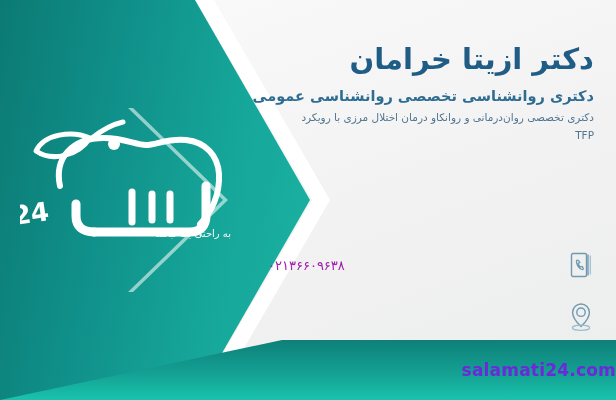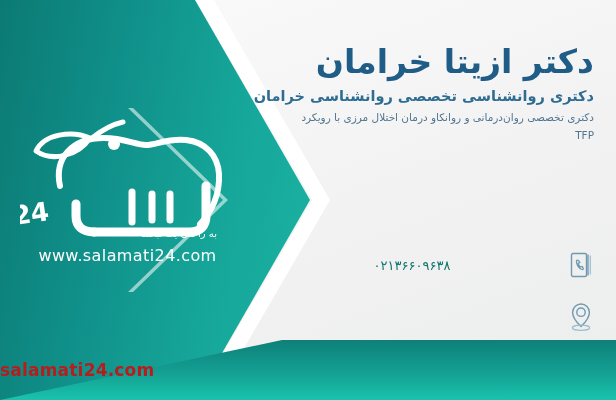--- a/index.html
+++ b/index.html
@@ -42,35 +42,35 @@
     );
   }
 
   
   .logo{
     position:absolute;left:20px;top:108px;width:215px;height:165px;
     color:#ffffff;
   }
   .logo svg{display:block;width:215px;height:140px;}
   .logo-tagline{
-    position:absolute;right:18px;bottom:34px;
+    position:absolute;right:4px;bottom:34px;
     font-size:10px;letter-spacing:1px;color:#ffffff;
     font-family:"DejaVu Sans",sans-serif;
     direction:rtl;
   }
   .logo-url{
     position:absolute;left:0;right:0;bottom:8px;text-align:center;
     font-size:16px;letter-spacing:.4px;color:#ffffff;
     font-family:"DejaVu Sans",sans-serif;direction:ltr;
   }
 
   
   .doc-name{
     position:absolute;right:22px;top:42px;
-    font-size:33px;font-weight:bold;color:#205d86;
+    font-size:29px;font-weight:bold;color:#205d86;
     direction:rtl;white-space:nowrap;letter-spacing:0;
   }
   .doc-spec{
     position:absolute;right:22px;top:88px;
     font-size:14.5px;font-weight:bold;color:#2e6c92;
     direction:rtl;white-space:nowrap;
   }
   .doc-desc{
     position:absolute;right:22px;top:108px;width:300px;
     font-size:10.5px;line-height:1.75;color:#50758f;
@@ -86,35 +86,35 @@
     display:flex;align-items:center;justify-content:flex-start;
     margin-bottom:14px;
   }
   .row .ic{
     width:34px;height:38px;flex:0 0 34px;
     display:flex;align-items:center;justify-content:center;
     color:#5d8ba4;
   }
   .row .ic svg{display:block;}
   .row .txt{
-    flex:1 1 auto;text-align:center;padding-right:8px;
-    color:#0f766e;direction:rtl;
+    flex:1 1 auto;text-align:left;padding-right:8px;
+    color:#a21caf;direction:rtl;
   }
   .phone-text{font-size:13px;letter-spacing:.5px;color:#2f5f80;}
   .addr-text{font-size:9.5px;line-height:1.7;color:#46718e;}
 
   
   .bottom-bar{
     position:absolute;left:0;bottom:0;width:616px;height:60px;
     background:linear-gradient(180deg,#0e8079 0%,#14a093 55%,#19c3ad 100%);
     clip-path:polygon(312px 0, 616px 0, 616px 60px, 0 60px, 0 60px, 282px 0);
   }
   .bottom-url{
-    position:absolute;left:0;right:0;bottom:20px;text-align:left;
-    font-size:17px;font-weight:bold;color:#b91c1c;
+    position:absolute;left:0;right:0;bottom:20px;text-align:right;
+    font-size:17px;font-weight:bold;color:#6d28d9;
     letter-spacing:.2px;direction:ltr;
     font-family:"DejaVu Sans",sans-serif;
   }
 </style>
 </head>
 <body>
 
 <div class="card">
 
   <div class="content-bg"></div>
@@ -138,26 +138,25 @@
 
       <path d="M186 78 L186 108 C186 118 180 124 170 124 L74 124" fill="none" stroke="#ffffff" stroke-width="9" stroke-linecap="round"></path>
       <path d="M150 86 L150 112" fill="none" stroke="#ffffff" stroke-width="7" stroke-linecap="round"></path>
       <path d="M132 86 L132 112" fill="none" stroke="#ffffff" stroke-width="7" stroke-linecap="round"></path>
       <path d="M112 84 L112 114" fill="none" stroke="#ffffff" stroke-width="7" stroke-linecap="round"></path>
       <path d="M74 124 C62 124 56 118 56 108 L56 96" fill="none" stroke="#ffffff" stroke-width="9" stroke-linecap="round"></path>
 
       <text x="30" y="112" font-family="DejaVu Sans, sans-serif" font-size="26" font-weight="bold" fill="#ffffff" transform="rotate(-8 30 112)">24</text>
     </svg>
     <div class="logo-tagline">به راحتی یک لبخند</div>
-    <div class="logo-url">www.salamati24.com</div>
   </div>
 
   <div class="doc-name">دکتر ازیتا خرامان</div>
 
-  <div class="doc-spec">دکتری روانشناسی تخصصی روانشناسی خرامان</div>
+  <div class="doc-spec">دکتری روانشناسی تخصصی روانشناسی عمومی</div>
 
   <div class="doc-desc">دکتری تخصصی روان‌درمانی و روانکاو درمان اختلال مرزی با رویکرد TFP</div>
 
   <div class="contact">
 
     <div class="row">
       <div class="ic">
         <svg width="22" height="26" viewBox="0 0 22 26" xmlns="http://www.w3.org/2000/svg">
           <rect x="1.5" y="1.5" width="15" height="23" rx="1.5" fill="none" stroke="#6f9ab0" stroke-width="1.4"></rect>
           <line x1="18" y1="2.5" x2="18" y2="23.5" stroke="#6f9ab0" stroke-width="1.4"></line>

